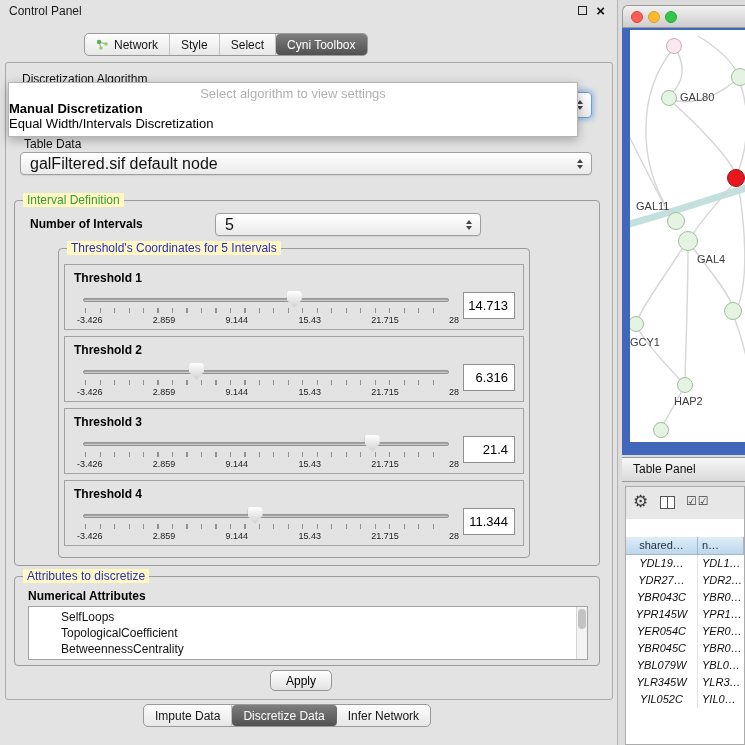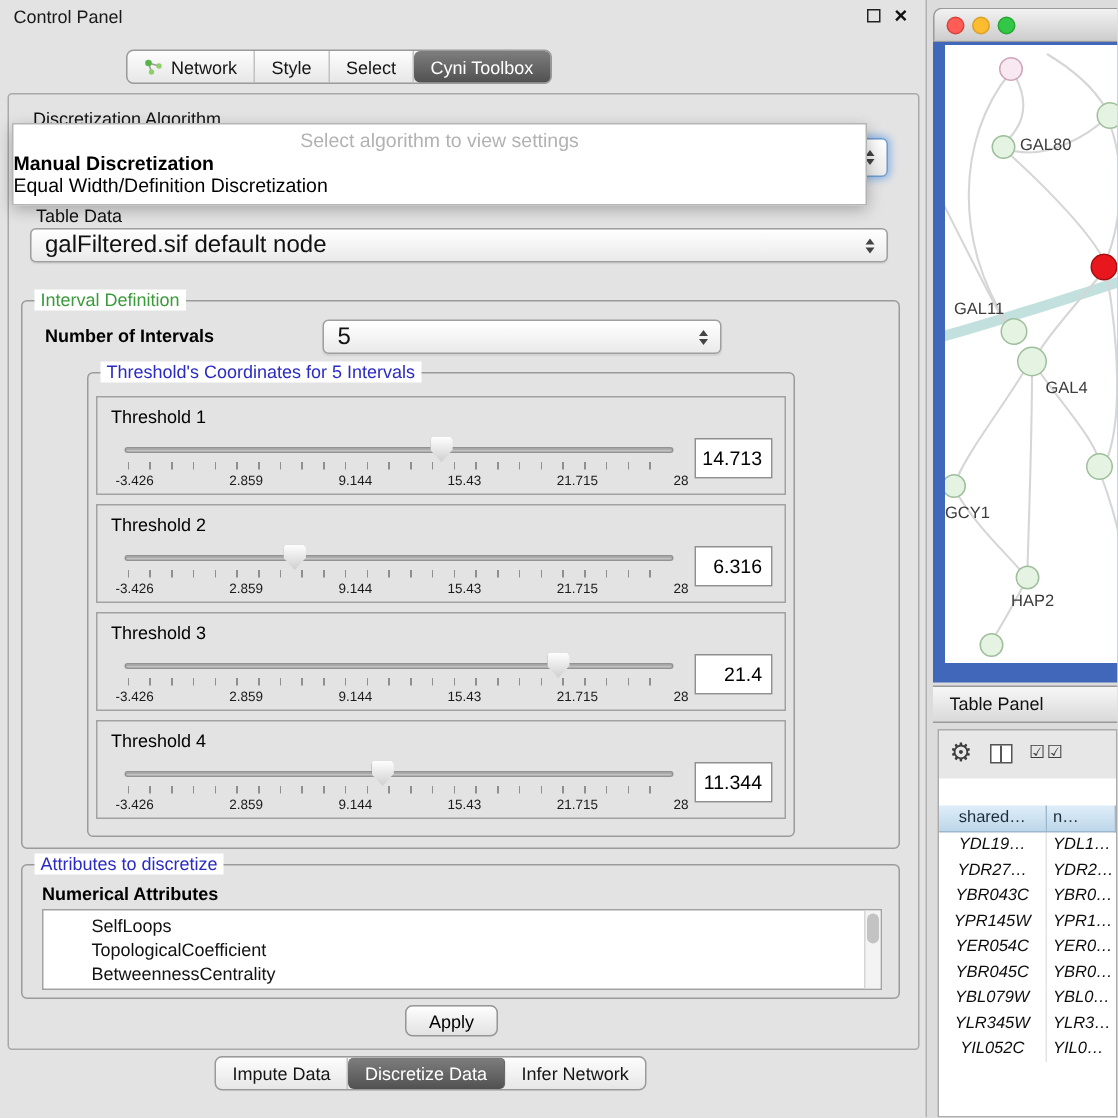--- a/index.html
+++ b/index.html
@@ -39,30 +39,30 @@
   .ni-label { position:absolute; left:30px; top:217px; font-size:12px; font-weight:bold; color:#000;text-align:right; }
 
   
   .algo-popup { position:absolute; left:8px; top:82px; width:570px; background:#fff; border:1px solid #b5b5b5; box-shadow:0 3px 10px rgba(0,0,0,0.28); z-index:20; padding:3px 0 5px; }
   .popup-prompt { text-align:center; color:#b2b2b2; font-size:13px; line-height:15px; }
   .popup-item { font-size:13px; line-height:15px; padding-left:0; color:#000; }
   .popup-item.bold { font-weight:bold; }
 
   
   .fieldset { position:absolute; border:1px solid #9b9b9b; border-radius:4px; }
-  .legend { position:absolute; top:-8px; left:8px; background:#ffffff; padding:0 4px; font-size:12px; white-space:nowrap; }
+  .legend { position:absolute; top:-8px; left:8px; background:#fef9c3; padding:0 4px; font-size:12px; white-space:nowrap; }
   .legend.green { color:#3a9b3a; }
   .legend.blue { color:#2b2bc4; }
   .interval-fs { left:14px; top:200px; width:586px; height:366px; }
   .thr-fs { left:58px; top:248px; width:472px; height:310px; }
   .attr-fs { left:14px; top:576px; width:586px; height:90px; }
 
   
   .threshold-panel { position:absolute; left:64px; width:460px; height:66px; border:1px solid #a2a2a2; background:#e3e3e3; }
-  .th-label { position:absolute; left:9px; top:6px; font-size:12px; font-weight:normal; color:#000; }
+  .th-label { position:absolute; left:9px; top:6px; font-size:12px; font-weight:bold; color:#000; }
   .value-box { position:absolute; left:398px; top:27px; width:52px; height:27px; background:#fff; border:1px solid #8f8f8f; font-size:13px; line-height:25px; text-align:right; padding-right:6px; color:#000; }
   .slider-area { position:absolute; left:18px; top:26px; width:366px; height:38px; }
   .slider-track { position:absolute; left:0; right:0; top:7px; height:4px; background:#c9c9c9; border:1px solid #939393; border-radius:2px; box-shadow:inset 0 1px 1px rgba(0,0,0,0.18); }
   .slider-ticks { position:absolute; left:2px; right:2px; top:17px; height:5px; background-image:repeating-linear-gradient(90deg,#8f8f8f 0,#8f8f8f 1px,transparent 1px,transparent 14.5px); }
   .slider-scale { position:absolute; left:-6px; right:-10px; top:24px; display:flex; justify-content:space-between; font-size:9px; color:#1a1a1a; }
   .slider-thumb { position:absolute; top:0; left:50%; width:15px; height:17px; margin-left:-7.5px; background:linear-gradient(#ffffff,#cfcfcf); clip-path:polygon(12% 0,88% 0,100% 14%,100% 52%,50% 100%,0 52%,0 14%); filter:drop-shadow(0 0 1px #777); }
 
   
   .attr-subtitle { position:absolute; left:28px; top:589px; font-size:12px; font-weight:bold; color:#000; }
   .attr-list { position:absolute; left:28px; top:606px; width:560px; height:54px; background:#fff; border:1px solid #a2a2a2; overflow:hidden; padding-top:2px;padding-left:25px; }
@@ -147,21 +147,21 @@
       <span class="combo-text"></span>
       <span class="combo-arrows">
           <span class="arr-up"></span>
           <span class="arr-dn"></span>
         </span>
     </div>
 
     <div class="algo-popup">
       <div class="popup-prompt">Select algorithm to view settings</div>
       <div class="popup-item bold">Manual Discretization</div>
-      <div class="popup-item">Equal Width/Definition Discretization</div>
+      <div class="popup-item">Equal Width/Intervals Discretization</div>
     </div>
 
     <div class="td-label">Table Data</div>
     <div class="combo td-combo">
       <span class="combo-text">galFiltered.sif default node</span>
       <span class="combo-arrows">
           <span class="arr-up"></span>
           <span class="arr-dn"></span>
         </span>
     </div>

